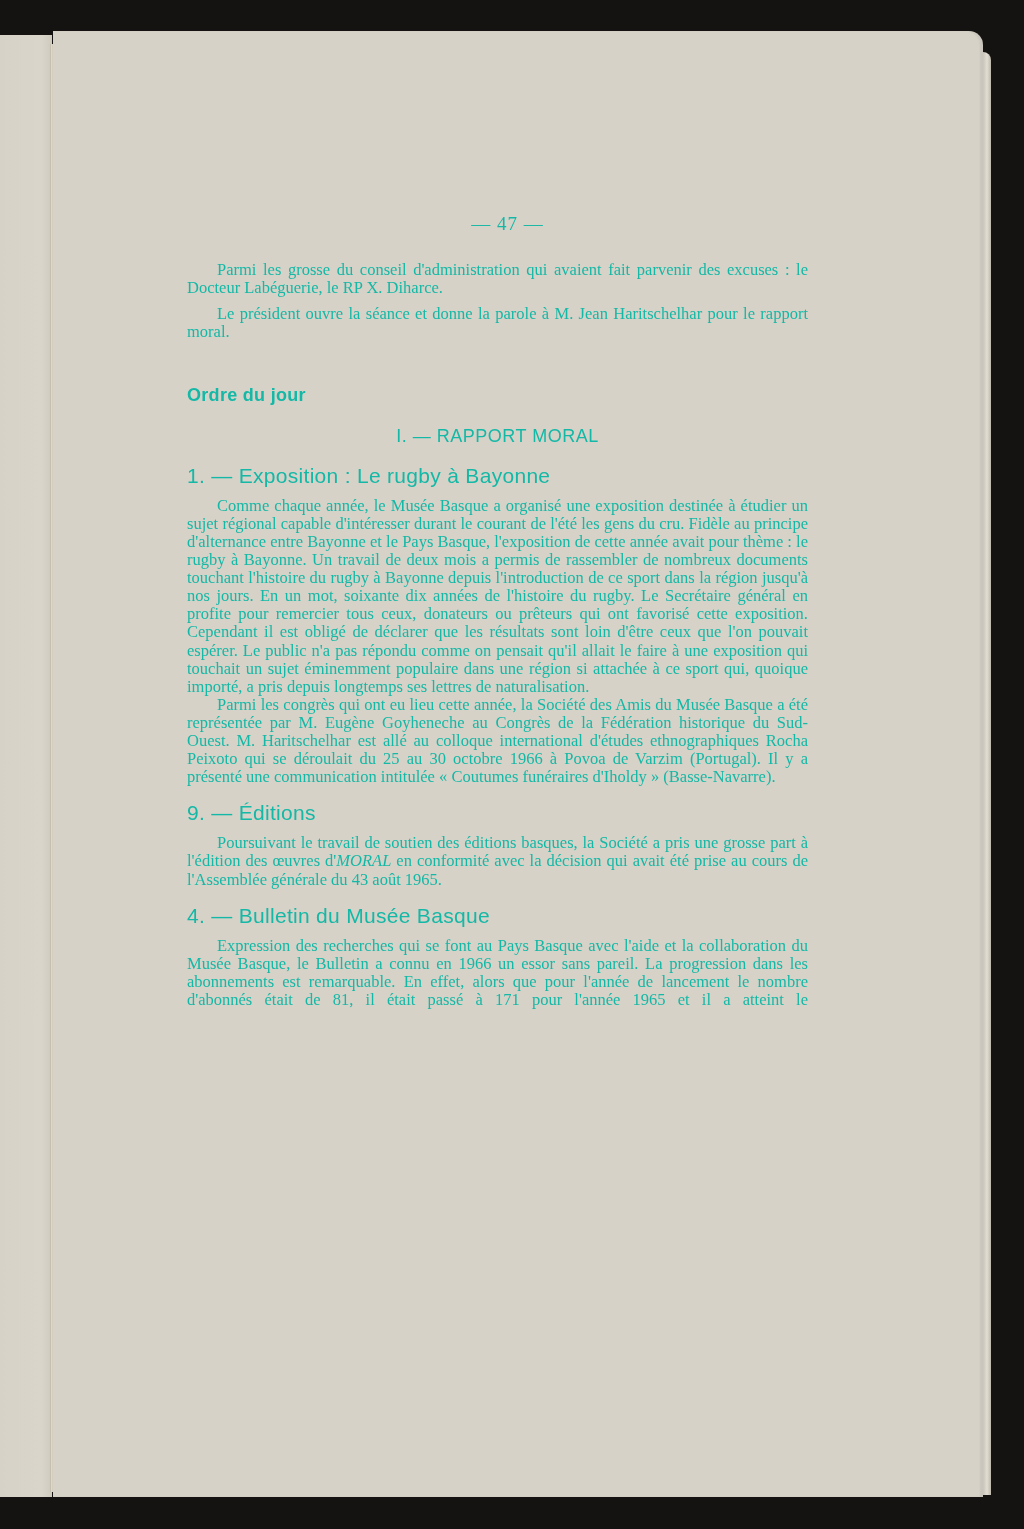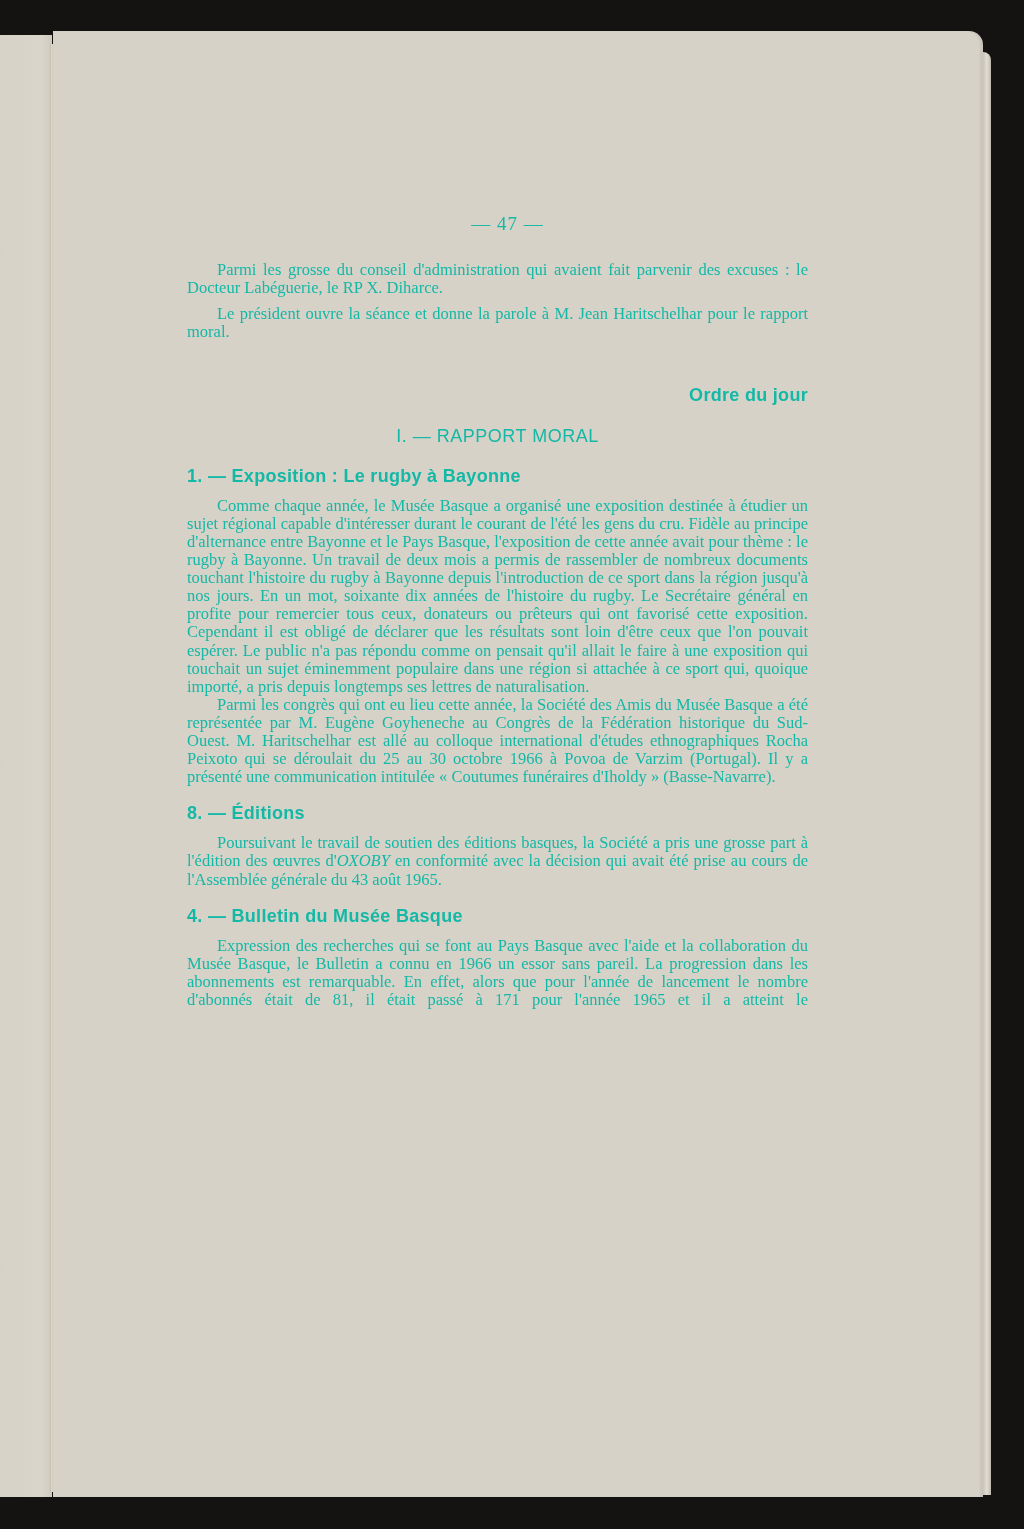--- a/index.html
+++ b/index.html
@@ -37,31 +37,31 @@
   }
   .folio {
     text-align: center; font-size: 19px; margin: 0 0 28px 0; letter-spacing: 1px;
     padding-left: 20px;
   }
   p { margin: 0; text-align: justify; text-align-last: left; }
   p.ind { text-indent: 30px; }
   .gap-s { height: 8px; }
   .title-center {
     font-family: "Liberation Sans", "DejaVu Sans", sans-serif;
-    font-weight: bold; text-align: right; font-size: 18px; letter-spacing: 0.3px;
+    font-weight: bold; text-align: left; font-size: 18px; letter-spacing: 0.3px;
     margin: 45px 0 22px 0;
   }
   .subtitle-center {
     font-family: "Liberation Sans", "DejaVu Sans", sans-serif;
     text-align: center; font-size: 18px; letter-spacing: 0.5px;
     margin: 0 0 22px 0;
   }
   .section-h {
     font-family: "Liberation Sans", "DejaVu Sans", sans-serif;
-    font-weight: bold; font-size: 18px; letter-spacing: 0.3px;
+    font-weight: normal; font-size: 21px; letter-spacing: 0.3px;
     margin: 18px 0 12px 0;
   }
   .section-h.first { margin-top: 20px; }
   em { font-style: italic; }
 </style>
 </head>
 <body>
 
 <div class="left-page"></div>
 <div class="gutter"></div>
@@ -76,18 +76,18 @@
   <p class="ind">Le président ouvre la séance et donne la parole à M. Jean Haritschelhar pour le rapport moral.</p>
 
   <div class="title-center">Ordre du jour</div>
   <div class="subtitle-center">I. — RAPPORT MORAL</div>
 
   <div class="section-h first">1. — Exposition : Le rugby à Bayonne</div>
   <p class="ind">Comme chaque année, le Musée Basque a organisé une exposition destinée à étudier un sujet régional capable d'intéresser durant le courant de l'été les gens du cru. Fidèle au principe d'alternance entre Bayonne et le Pays Basque, l'exposition de cette année avait pour thème : le rugby à Bayonne. Un travail de deux mois a permis de rassembler de nombreux documents touchant l'histoire du rugby à Bayonne depuis l'introduction de ce sport dans la région jusqu'à nos jours. En un mot, soixante dix années de l'histoire du rugby. Le Secrétaire général en profite pour remercier tous ceux, donateurs ou prêteurs qui ont favorisé cette exposition. Cependant il est obligé de déclarer que les résultats sont loin d'être ceux que l'on pouvait espérer. Le public n'a pas répondu comme on pensait qu'il allait le faire à une exposition qui touchait un sujet éminemment populaire dans une région si attachée à ce sport qui, quoique importé, a pris depuis longtemps ses lettres de naturalisation.</p>
 
   <p class="ind">Parmi les congrès qui ont eu lieu cette année, la Société des Amis du Musée Basque a été représentée par M. Eugène Goyheneche au Congrès de la Fédération historique du Sud-Ouest. M. Haritschelhar est allé au colloque international d'études ethnographiques Rocha Peixoto qui se déroulait du 25 au 30 octobre 1966 à Povoa de Varzim (Portugal). Il y a présenté une communication intitulée « Coutumes funéraires d'Iholdy » (Basse-Navarre).</p>
 
-  <div class="section-h">8. — Éditions</div>
-  <p class="ind"><span>Poursuivant le travail de soutien des éditions basques, la Société a pris une grosse part à l'édition des œuvres d'</span><em>OXOBY</em><span> en conformité avec la décision qui avait été prise au cours de l'Assemblée générale du 43 août 1965.</span></p>
+  <div class="section-h">9. — Éditions</div>
+  <p class="ind"><span>Poursuivant le travail de soutien des éditions basques, la Société a pris une grosse part à l'édition des œuvres d'</span><em>MORAL</em><span> en conformité avec la décision qui avait été prise au cours de l'Assemblée générale du 43 août 1965.</span></p>
 
   <div class="section-h">4. — Bulletin du Musée Basque</div>
   <p class="ind" style="text-align-last: justify;">Expression des recherches qui se font au Pays Basque avec l'aide et la collaboration du Musée Basque, le Bulletin a connu en 1966 un essor sans pareil. La progression dans les abonnements est remarquable. En effet, alors que pour l'année de lancement le nombre d'abonnés était de 81, il était passé à 171 pour l'année 1965 et il a atteint le</p>
 </div>
 
 </body></html>

